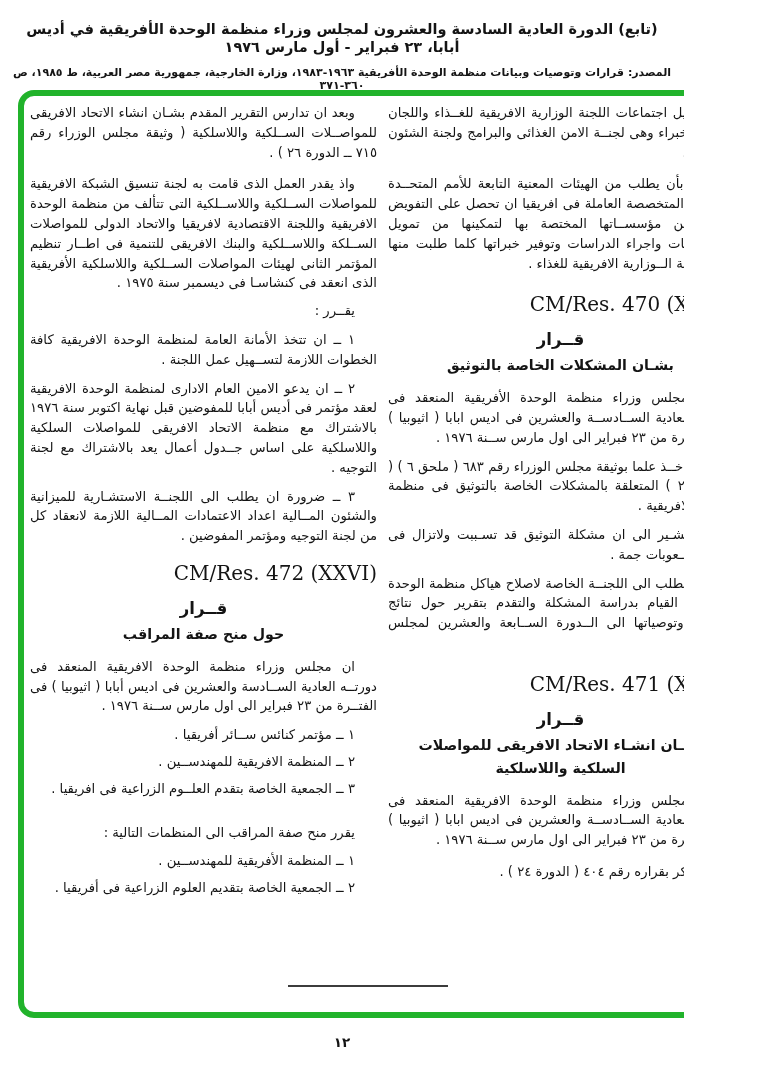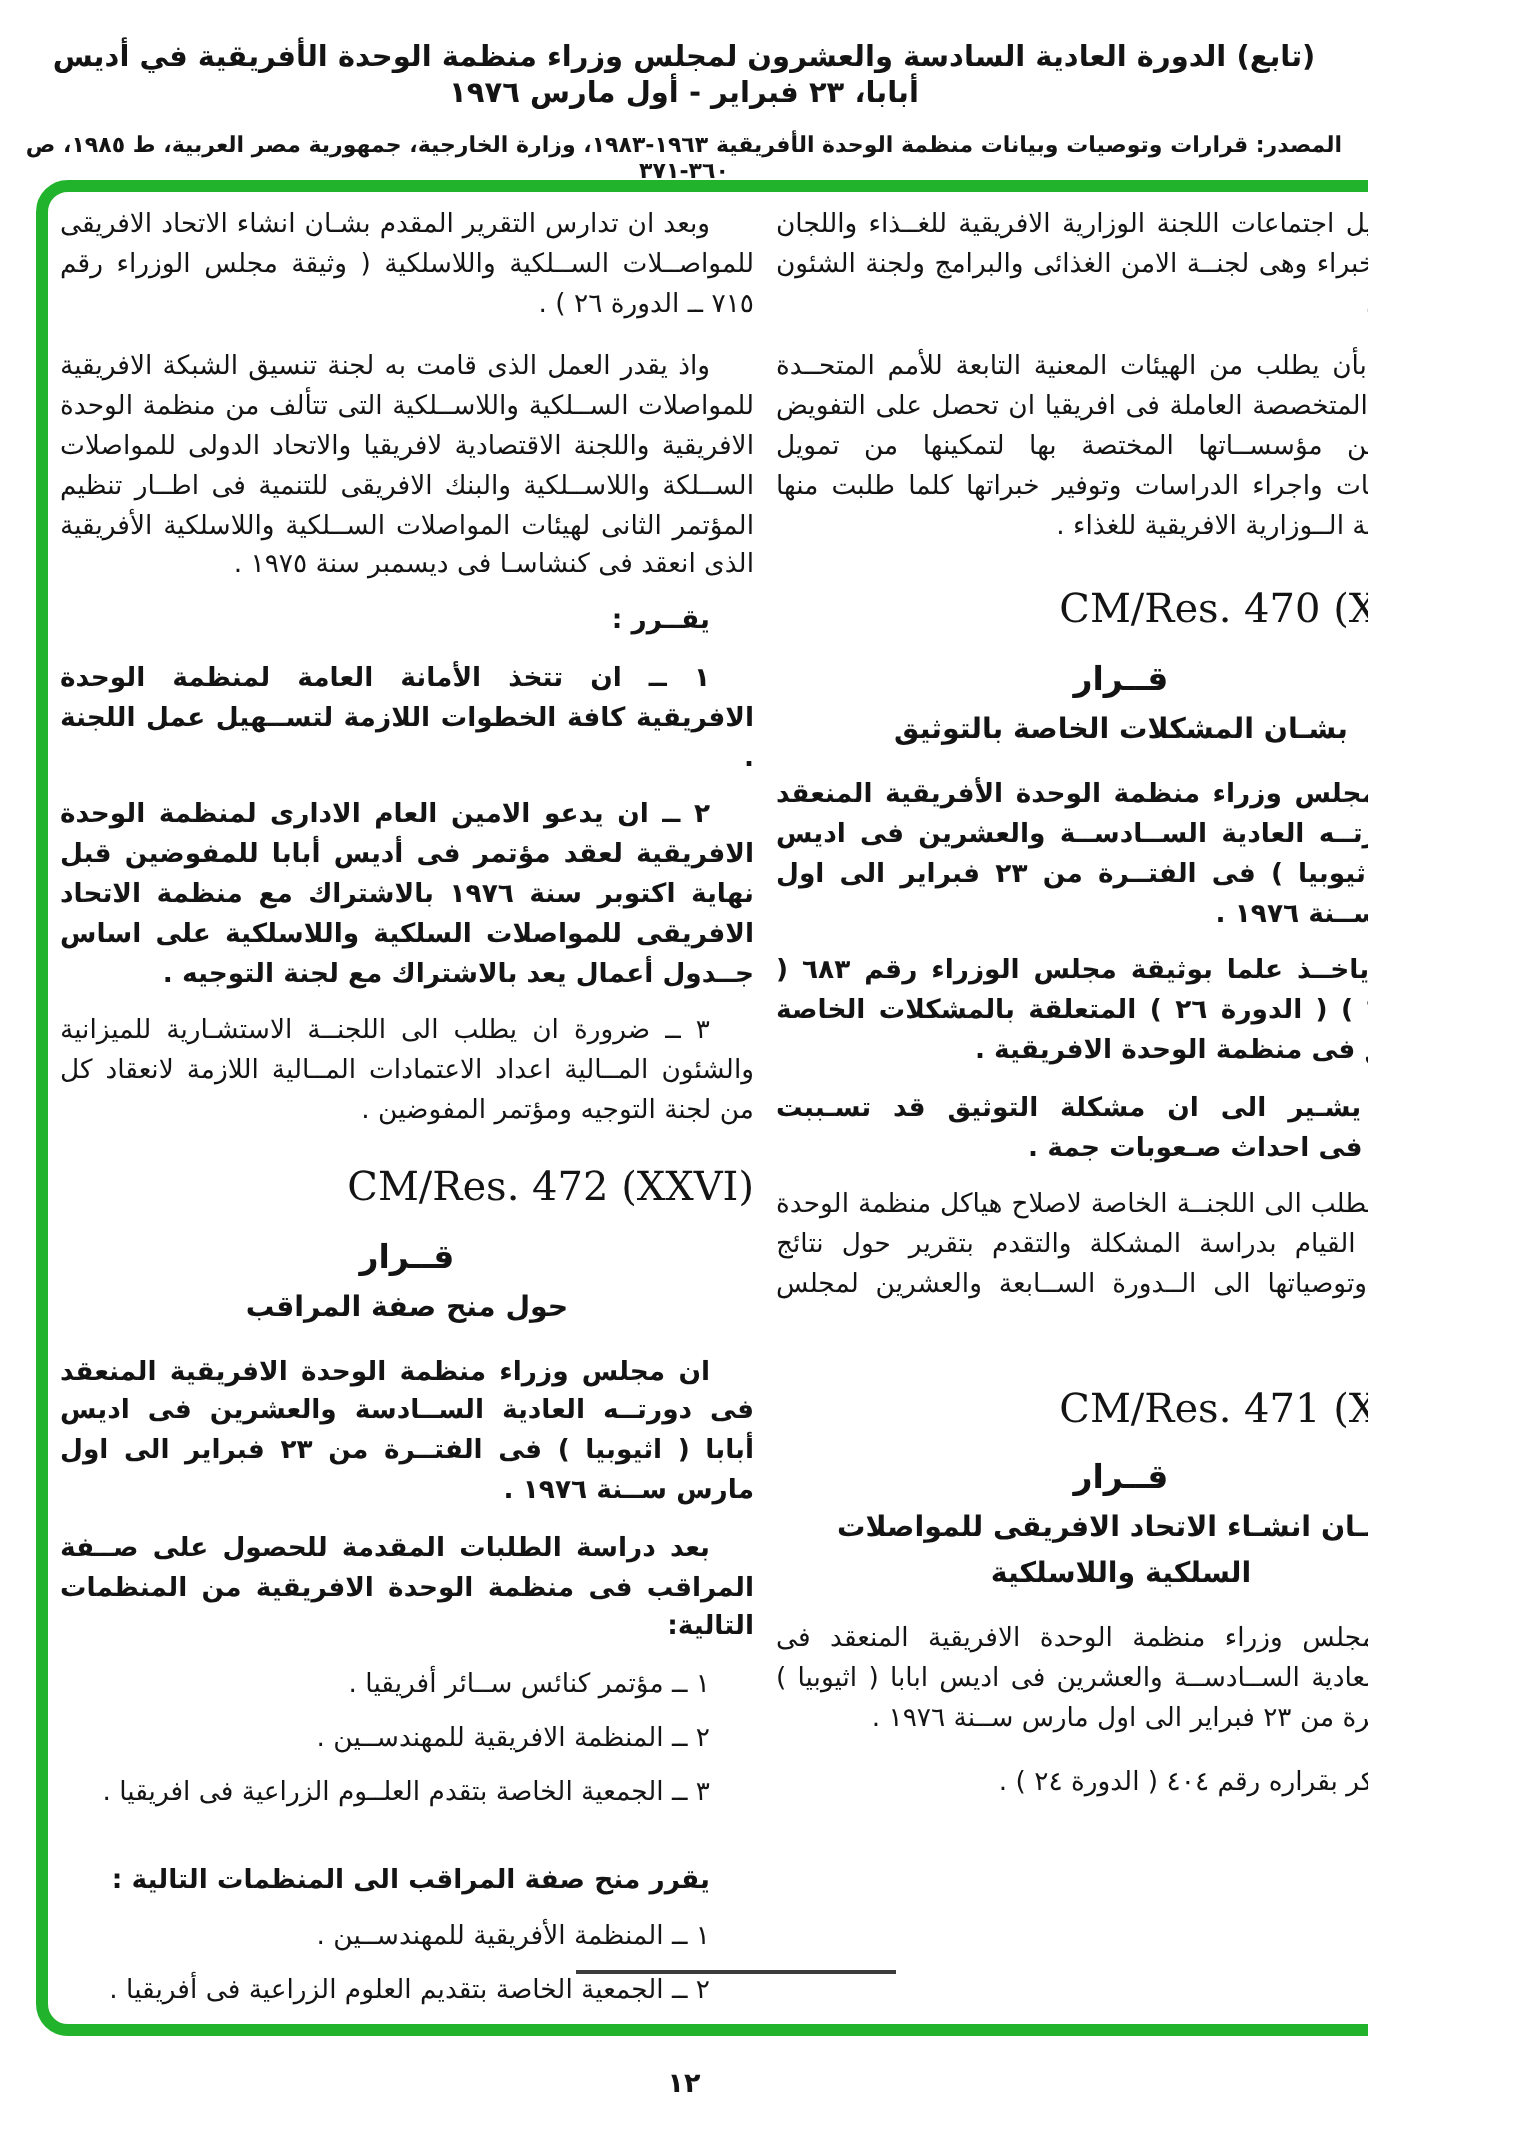--- a/index.html
+++ b/index.html
@@ -59,21 +59,21 @@
     font-size: 13.2px;
     line-height: 19.8px;
   }
   .col-left  { left: 6px;   width: 347px; }
   .col-right { left: 364px; width: 345px; }
 
   .para {
     margin: 0 0 12px 0;
     text-indent: 22px;
   }
-  .para.tight { margin-bottom: 9px; font-weight: bold; }
+  .para.tight { margin-bottom: 9px; }
   .res-id {
     direction: ltr;
     text-align: right;
     text-indent: 0;
     font-family: "DejaVu Serif", serif;
     font-size: 20px;
     margin: 22px 0 13px 0;
   }
   .res-title {
     text-align: center;
@@ -152,21 +152,20 @@
       <p class="para" style="margin-bottom:8px">واذ يقدر العمل الذى قامت به لجنة تنسيق الشبكة الافريقية للمواصلات الســلكية واللاســلكية التى تتألف من منظمة الوحدة الافريقية واللجنة الاقتصادية لافريقيا والاتحاد الدولى للمواصلات الســلكة واللاســلكية والبنك الافريقى للتنمية فى اطــار تنظيم المؤتمر الثانى لهيئات المواصلات الســلكية واللاسلكية الأفريقية الذى انعقد فى كنشاسـا فى ديسمبر سنة ١٩٧٥ .</p>
       <p class="para tight">يقــرر :</p>
       <p class="para tight">١ ــ ان تتخذ الأمانة العامة لمنظمة الوحدة الافريقية كافة الخطوات اللازمة لتســهيل عمل اللجنة .</p>
       <p class="para tight">٢ ــ ان يدعو الامين العام الادارى لمنظمة الوحدة الافريقية لعقد مؤتمر فى أديس أبابا للمفوضين قبل نهاية اكتوبر سنة ١٩٧٦ بالاشتراك مع منظمة الاتحاد الافريقى للمواصلات السلكية واللاسلكية على اساس جــدول أعمال يعد بالاشتراك مع لجنة التوجيه .</p>
       <p class="para" style="margin-bottom:18px">٣ ــ ضرورة ان يطلب الى اللجنــة الاستشـارية للميزانية والشئون المــالية اعداد الاعتمادات المــالية اللازمة لانعقاد كل من لجنة التوجيه ومؤتمر المفوضين .</p>
 
       <div class="res-id" style="margin-top:16px">CM/Res. 472 (XXVI)</div>
       <div class="res-title">قــرار</div>
       <div class="res-subject">حول منح صفة المراقب</div>
       <p class="para tight">ان مجلس وزراء منظمة الوحدة الافريقية المنعقد فى دورتــه العادية الســادسة والعشرين فى اديس أبابا ( اثيوبيا ) فى الفتــرة من ٢٣ فبراير الى اول مارس ســنة ١٩٧٦ .</p>
-      <p class="para tight">بعد دراسة الطلبات المقدمة للحصول على صــفة المراقب فى منظمة الوحدة الافريقية من المنظمات التالية:</p>
       <div class="list-item">١ ــ مؤتمر كنائس ســائر أفريقيا .</div>
       <div class="list-item">٢ ــ المنظمة الافريقية للمهندســين .</div>
       <div class="list-item" style="margin-bottom:24px">٣ ــ الجمعية الخاصة بتقدم العلــوم الزراعية فى افريقيا .</div>
       <p class="para tight">يقرر منح صفة المراقب الى المنظمات التالية :</p>
       <div class="list-item">١ ــ المنظمة الأفريقية للمهندســين .</div>
       <div class="list-item">٢ ــ الجمعية الخاصة بتقديم العلوم الزراعية فى أفريقيا .</div>
     </div>
 
     <div class="footnote-rule"></div>
   </div>

